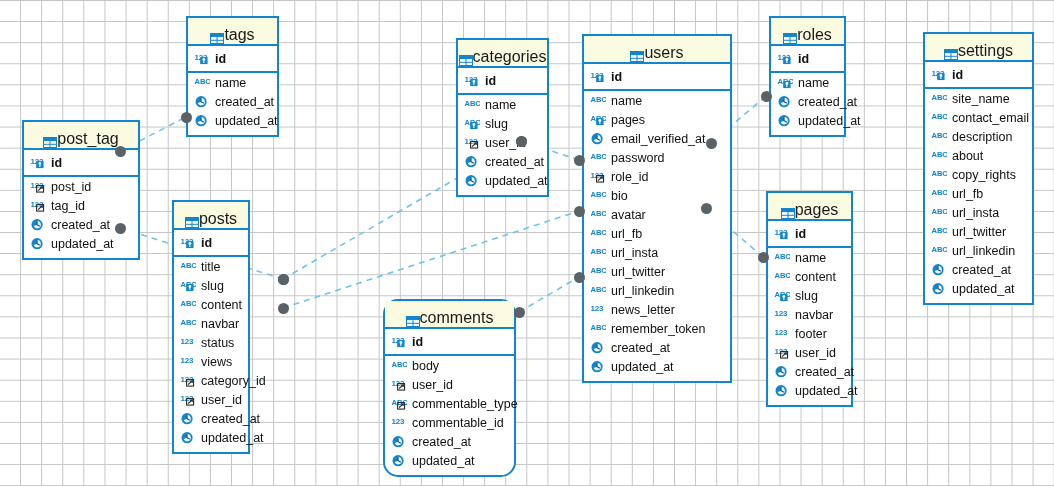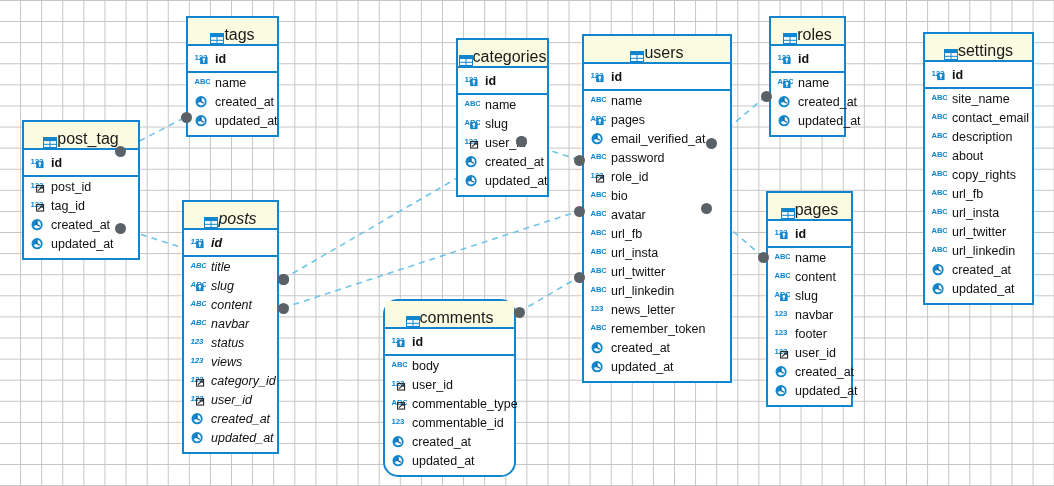--- a/index.html
+++ b/index.html
@@ -183,21 +183,21 @@
             <svg class="ico" viewBox="0 0 16 14" xmlns="http://www.w3.org/2000/svg">
               <circle cx="7" cy="7.2" r="6" fill="#1186ce"></circle>
               <path d="M7 3.2 A4 4 0 1 1 3.3 8.6 L7 7.2 Z" fill="#ffffff" opacity="0.95"></path>
               <path d="M7 7.2 L7 3.8 M7 7.2 L9.6 8.6" stroke="#0b4f7d" stroke-width="1.1" stroke-linecap="round" fill="none"></path>
             </svg>
           </span>
           <span>updated_at</span>
         </div>
       </div>
     </div>
-    <div class="table" style="left: 182px; top: 200px; width: 97px; font-style: italic;">
+    <div class="table" style="left: 172px; top: 200px; width: 78px;">
       <div class="thead">
         <span>
           <svg class="tbl-icon" viewBox="0 0 14 11" xmlns="http://www.w3.org/2000/svg">
             <rect x="0.5" y="0.5" width="13" height="10" fill="#ffffff" stroke="#1186ce"></rect>
             <rect x="0.5" y="0.5" width="13" height="3.6" fill="#1186ce"></rect>
             <path d="M7 4.1 L7 10.5 M0.5 7.3 L13.5 7.3" stroke="#1186ce" stroke-width="1"></path>
           </svg>
         </span>
         <span>posts</span>
       </div>

